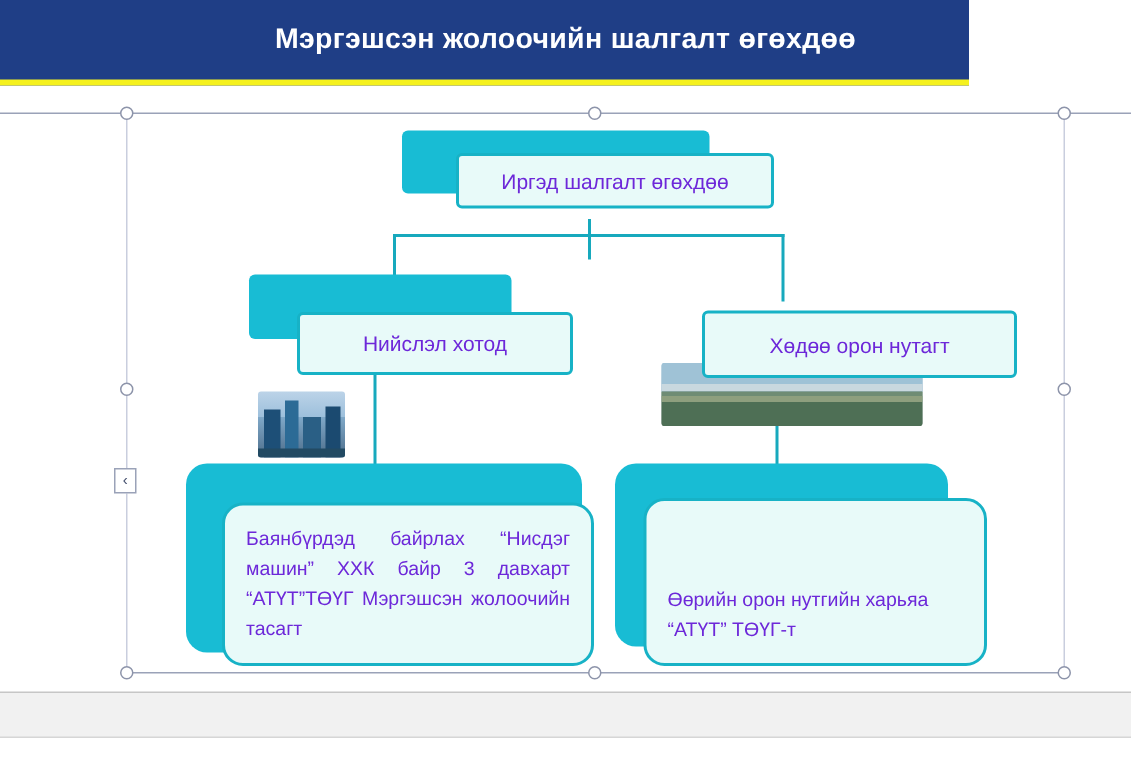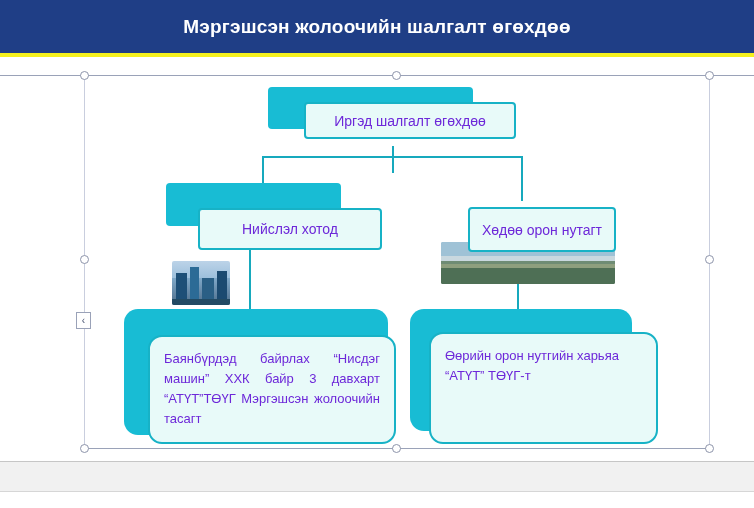--- a/index.html
+++ b/index.html
@@ -13,21 +13,21 @@
     font-family: "Liberation Sans", sans-serif;
     overflow: hidden;
     position: relative;
   }
 
   
   #title-bar {
     position: absolute;
     left: 0;
     top: 0;
-    width: 754px;
+    width: 646px;
     height: 57px;
     background: #1f3e86;
     border-bottom: 4px solid #f5f11e;
     box-sizing: border-box;
   }
   #title-text {
     position: absolute;
     left: 0;
     top: 0;
     width: 754px;
@@ -235,31 +235,31 @@
     <span>Нийслэл хотод</span>
   </div>
 
   <div class="photo" id="photo-country">
     <div class="band" style="top:0px; height:14px; background:#9fc2d6;"></div>
     <div class="band" style="top:14px; height:5px; background:#c9d8df;"></div>
     <div class="band" style="top:19px; height:7px; background:#6f8c74;"></div>
     <div class="band" style="top:26px; height:16px; background:#4e6f55;"></div>
     <div class="band" style="top:22px; height:4px; background:#8e9f7e;"></div>
   </div>
-  <div class="node" style="left:468px; top:146px; width:148px; height:45px;text-align:center;">
+  <div class="node" style="left:468px; top:146px; width:210px; height:45px;text-align:center;">
     <span>Хөдөө орон нутагт</span>
   </div>
 
   <div class="shadow-box rounded-lg" style="left:124px; top:248px; width:264px; height:126px;"></div>
   <div class="node big" style="left:148px; top:274px; width:248px; height:109px;">
     <span class="justified">Баянбүрдэд байрлах “Нисдэг машин” ХХК байр 3 давхарт “АТҮТ”ТӨҮГ Мэргэшсэн жолоочийн тасагт</span>
   </div>
 
   <div class="shadow-box rounded-lg" style="left:410px; top:248px; width:222px; height:122px;"></div>
-  <div class="node big left-align" style="left:429px; top:271px; width:229px; height:112px; align-items:flex-start;">
+  <div class="node big left-align" style="left:429px; top:271px; width:229px; height:112px; align-items:flex-end;">
     <span class="justified">Өөрийн орон нутгийн харьяа “АТҮТ” ТӨҮГ-т</span>
   </div>
 
 </div>
 
 <div id="bottom-area">
   <div id="status-strip"></div>
 </div>
 
 </body></html>

